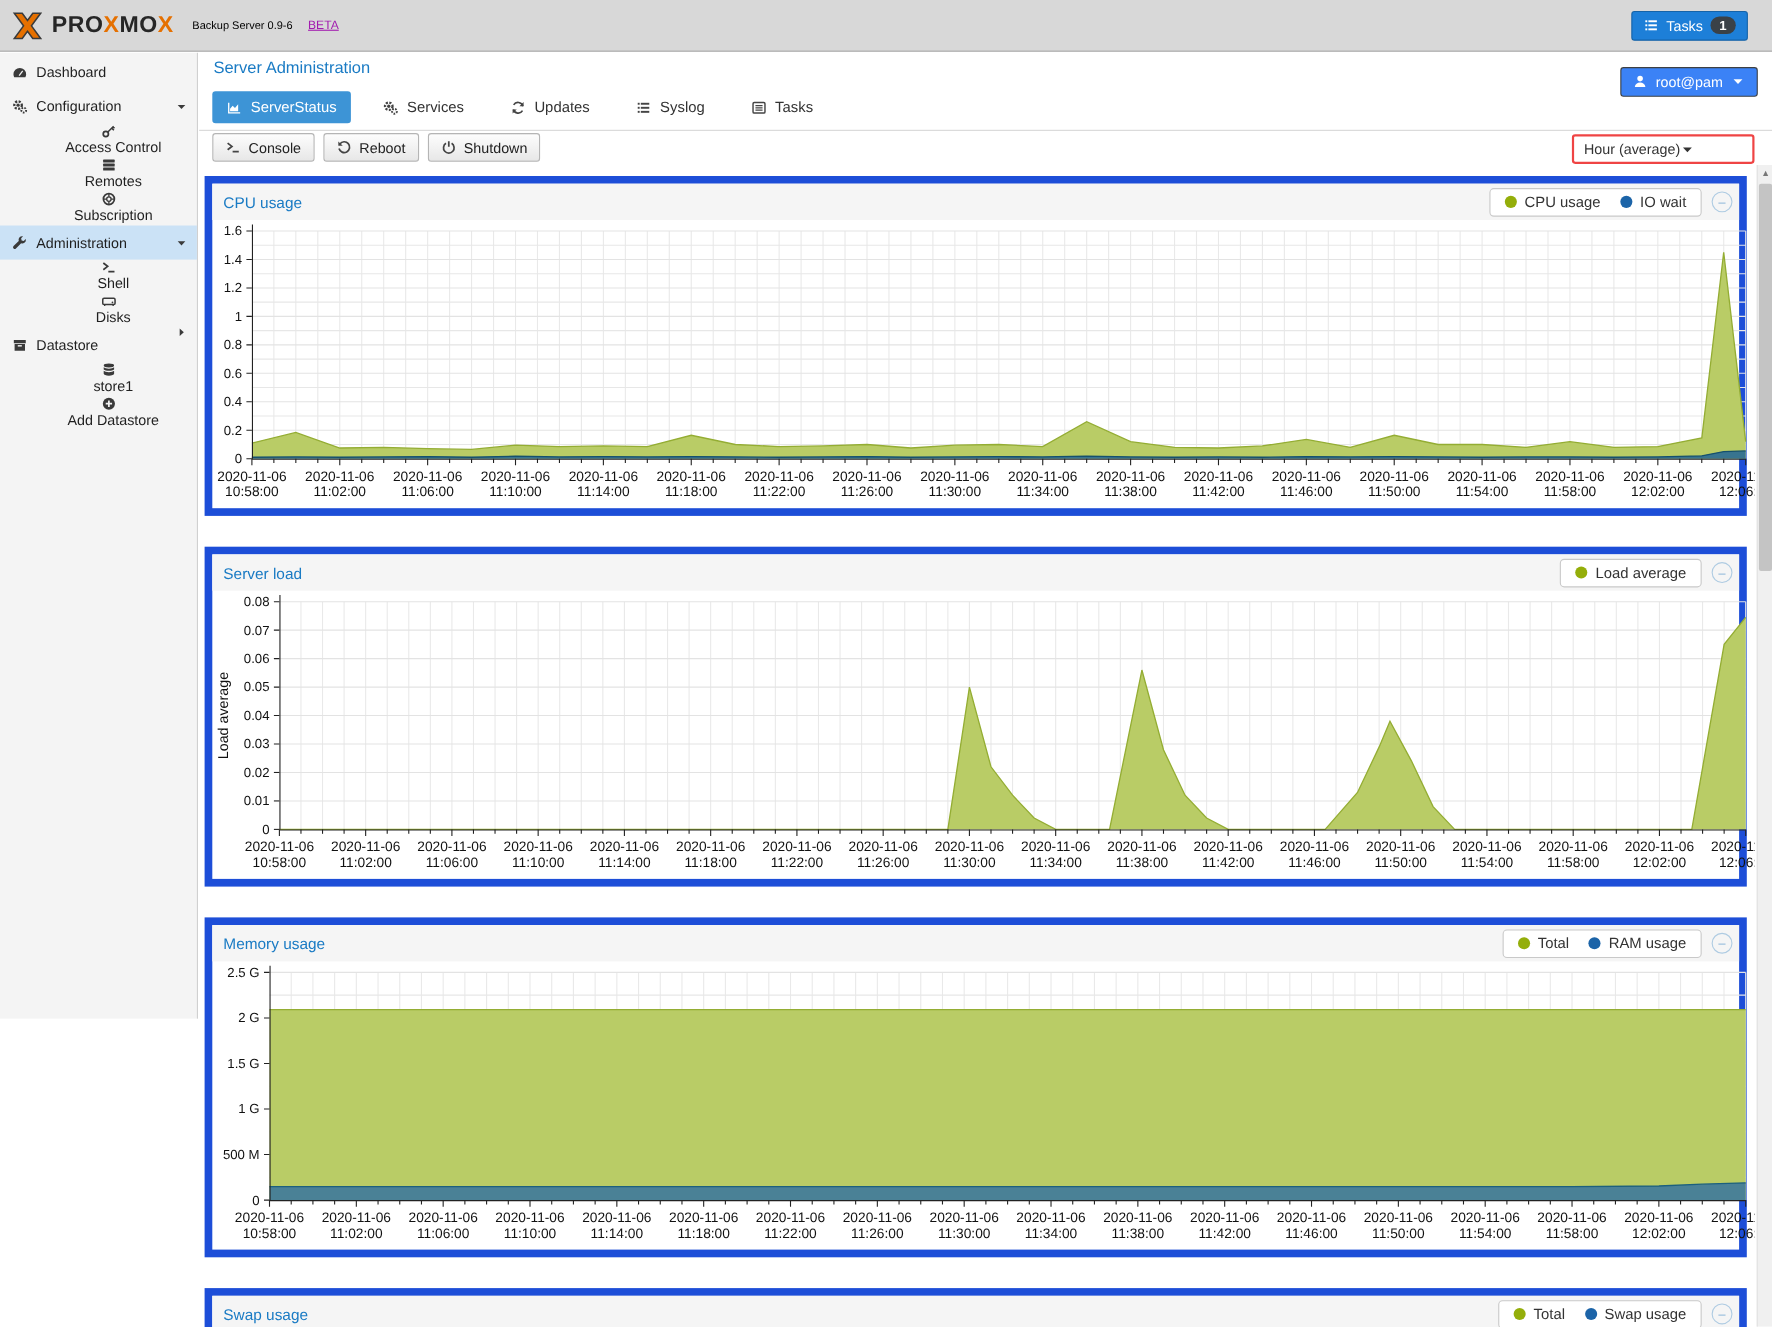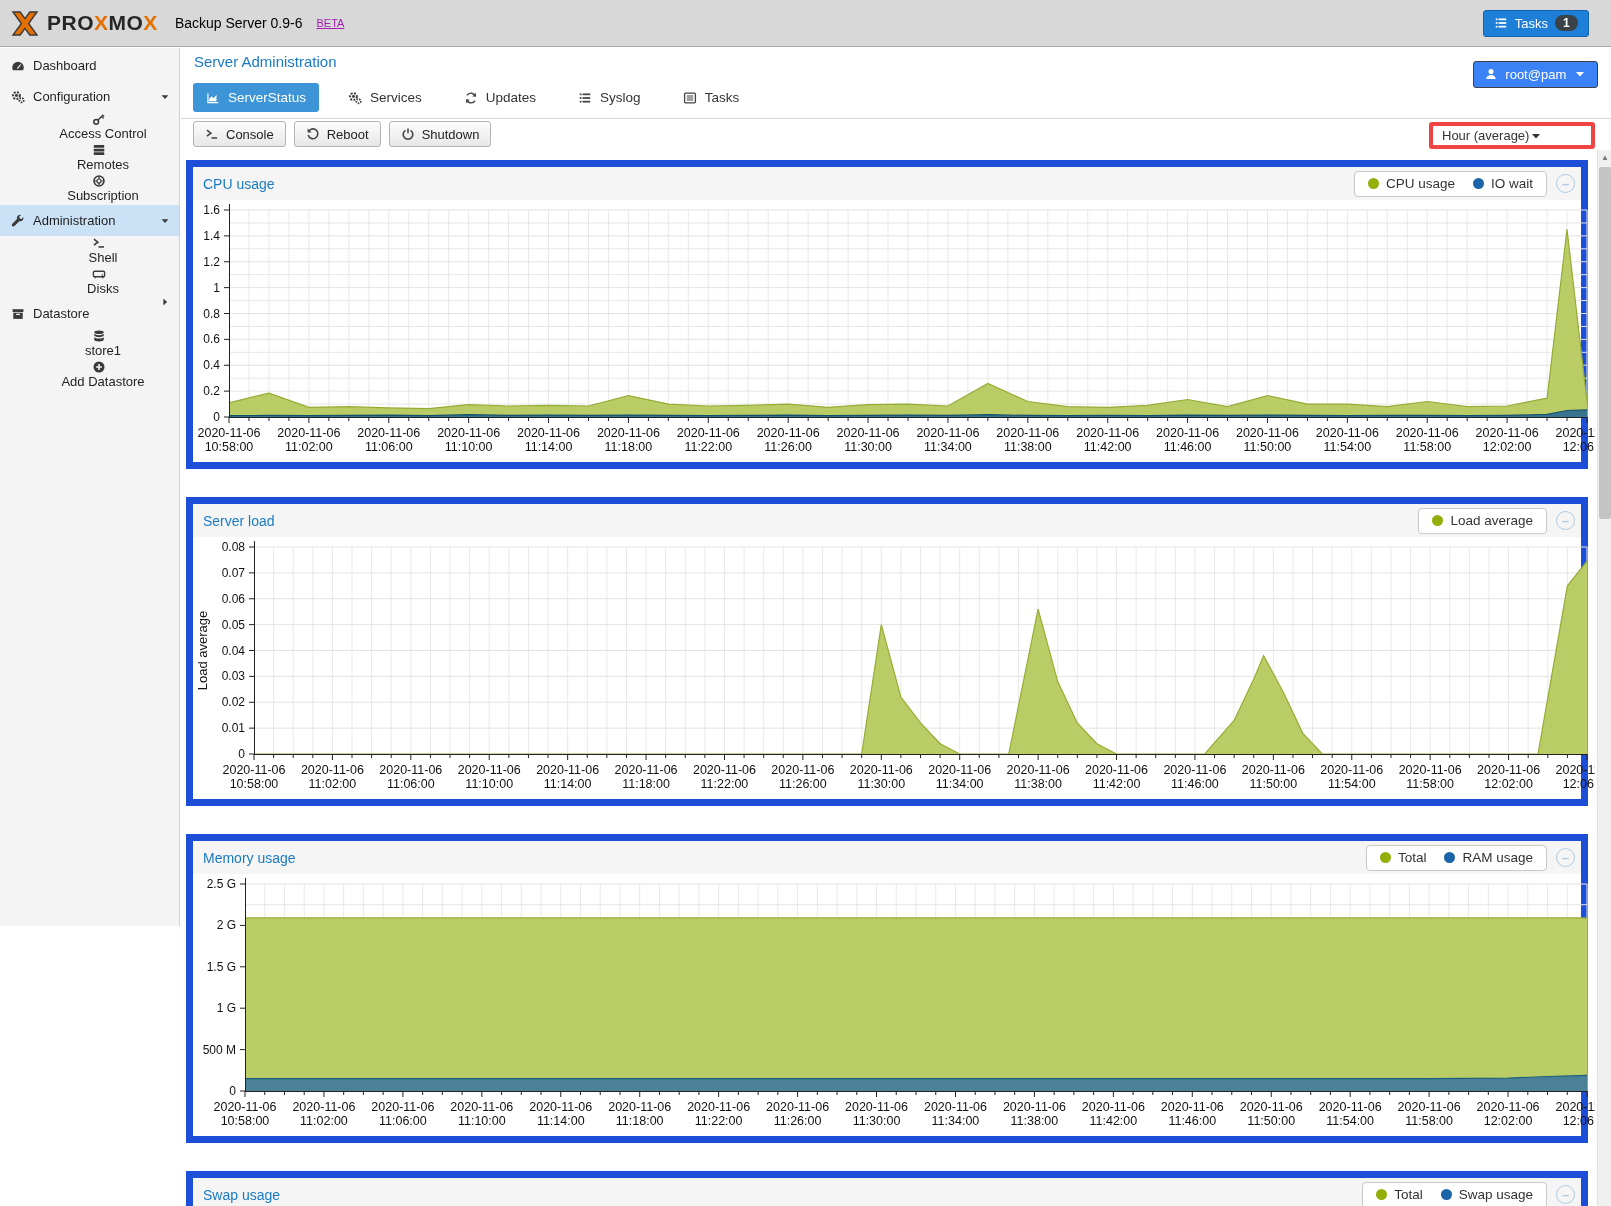--- a/index.html
+++ b/index.html
@@ -6,21 +6,21 @@
   html,body { width:1611px; height:1206px; overflow:hidden; background:#fff;
               font-family:"Liberation Sans", sans-serif; font-size:13px; color:#222; }
 
   
   .topbar { position:absolute; top:0; left:0; width:1611px; height:47px;
             background:#d8d8d8; border-bottom:1px solid #aaa;
             display:flex; align-items:center; z-index:30; }
   .logo { display:flex; align-items:center; gap:7px; padding-left:10px; }
   .brand { font-size:21px; font-weight:bold; color:#262626; letter-spacing:.5px; }
   .brand .ox { color:#e57000; }
-  .product { margin-left:10px; font-size:14px; color:#000; }
+  .product { margin-left:10px; font-size:10px; color:#000; }
   .beta { margin-left:7px; font-size:11px; color:#a21caf; text-decoration:underline; cursor:pointer; }
   .topbar-right { margin-left:auto; display:flex; align-items:center; gap:24px; padding-right:10px;flex-direction:column; }
   .hbtn { height:27px; border-radius:3px; display:flex; align-items:center; gap:7px;
           padding:0 10px; font-size:13px; cursor:pointer; }
   .hbtn.doc  { background:#f7f7f7; border:1px solid #ababab; color:#111; }
   .hbtn.tasks{ background:#1d7fd8; border:1px solid #1563a8; color:#fff; }
   .badge { background:#3a4147; color:#fff; border-radius:9px; padding:1px 8px;
            font-size:12px; font-weight:bold; }
   .hbtn.user { background:#3b82f6; border:1px solid #3d4043; color:#fff; }
 
@@ -44,21 +44,21 @@
   .tab .ic { color:#444; }
   .tab.active { background:#3d94d6; color:#fff; }
   .tab.active .ic { color:#fff; }
   .tab-underline { position:absolute; top:70px; left:0; width:1430px; border-top:1px solid #d8d8d8; }
   .toolbar { position:absolute; top:73px; left:12px; display:flex; gap:8px; }
   .btn { display:flex; align-items:center; gap:7px; height:26px; padding:0 11px;
          background:linear-gradient(#fdfdfd,#e7e7e7); border:1px solid #b5b5b5;
          border-radius:3px; font-size:13px; color:#222; cursor:pointer; }
   .btn .ic { color:#444; }
   .timeframe { position:absolute; top:74px; left:1248px; width:166px; height:27px;
-               background:#fff; border:4px solid #ef4444; border-radius:3px;
+               background:#fff; border:2px solid #ef4444; border-radius:3px;
                display:flex; align-items:center; padding:0 9px; font-size:13px; color:#333; cursor:pointer; }
 
   
   .panels { position:absolute; top:112px; left:5px; width:1402px; }
   .panel { border:7px solid #1d4ed8; margin-bottom:28px; background:#fff; }
   .panel-header { height:33px; background:#f5f5f5; display:flex; align-items:center;
                   padding:0 6px 0 10px; }
   .panel-title { color:#1a7bc4; font-size:14px; flex:1; }
   .legend { display:flex; align-items:center; gap:18px; background:#fff;
             border:1px solid #c9c9c9; border-radius:4px; height:26px; padding:0 13px;

